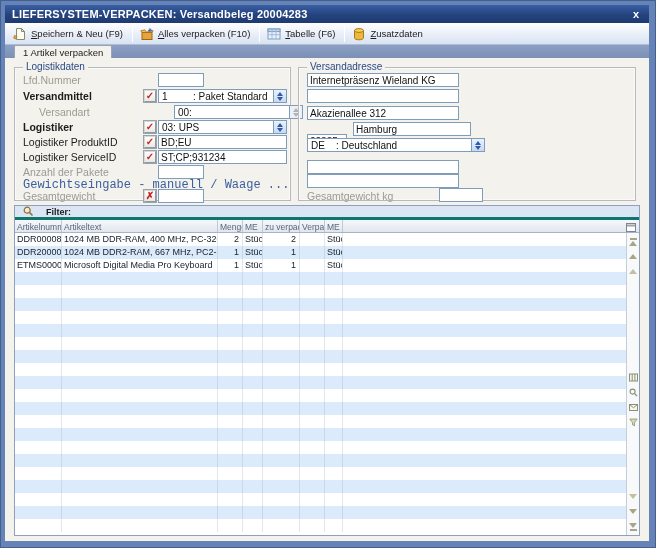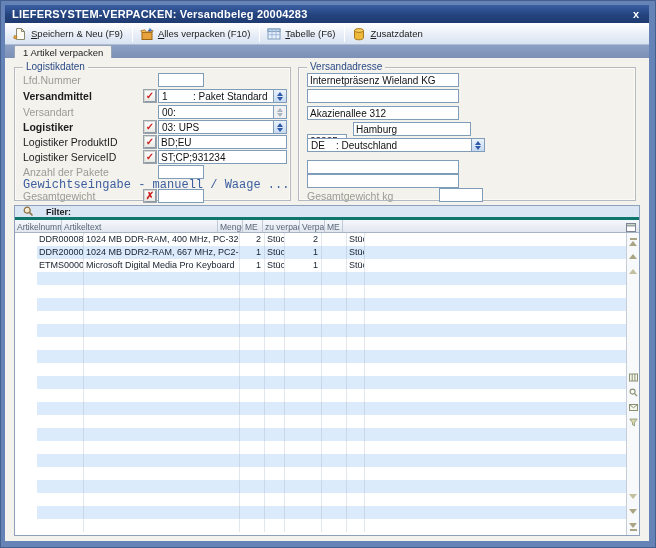--- a/index.html
+++ b/index.html
@@ -72,21 +72,21 @@
           border:1px solid #8fa0bd; background:#fff; display:flex; flex-direction:column; overflow:hidden; }
   .filterbar { height:14px; flex:0 0 14px; background:#dbe6f5; border-bottom:3px solid #0f766e;
                display:flex; align-items:center; padding-left:8px; }
   .filterbar .flabel { margin-left:12px; font-size:9px; font-weight:bold; color:#1a1a1a; }
   .ghead { height:13px; flex:0 0 13px; display:flex;
            background:linear-gradient(#f6f8fb,#e1e6ef); border-bottom:1px solid #a8b4c4; }
   .hc { font-size:8.5px; color:#5a6678; padding:2px 2px 0 2px; overflow:hidden; white-space:nowrap;
         border-right:1px solid #bfc8d6; }
   .gmain { flex:1 1 auto; display:flex; min-height:0; }
   .gbody { flex:1 1 auto; overflow:hidden; }
-  .grow { display:flex; height:13px;margin-left:22px; }
+  .grow { display:flex; height:13px; }
   .grow:nth-child(even) { background:#dcebfb; }
   .gc { font-size:9px; color:#16202e; padding:1px 3px 0 2px; overflow:hidden; white-space:nowrap;
         border-right:1px solid rgba(150,165,190,.28); }
   .c0 { width:47px; }  .c1 { width:156px; } .c2 { width:25px; text-align:right; }
   .c3 { width:20px; }  .c4 { width:37px; text-align:right; } .c5 { width:25px; }
   .c6 { width:18px; }  .c7 { flex:1 1 auto; border-right:none; }
   .corner { margin-left:auto; margin-right:1px; display:flex; align-items:center; border-right:none; }
 
   .gstrip { flex:0 0 13px; width:13px; background:#f7f9fb; border-left:1px solid #c5cdd9;
             position:relative; display:flex; flex-direction:column; align-items:center; padding-top:4px; }
@@ -178,21 +178,21 @@
         <div class="combo" style="position:absolute; left:135px; width:129px;">
           <span class="cval" style="width:34px;">1</span>
           <span class="cdesc">: Paket Standard</span>
           <span class="spin">
                 <i class="t"></i>
                 <i class="b"></i>
               </span>
         </div>
       </div>
 
-      <div class="frow" style="left:8px; top:37px; right:5px;">
+      <div class="frow" style="left:24px; top:37px; right:5px;">
         <span class="lbl dis">Versandart</span>
         <div class="combo" style="position:absolute; left:135px; width:129px;">
           <span class="cval">00:</span>
           <span class="spin dis">
                 <i class="t"></i>
                 <i class="b"></i>
               </span>
         </div>
       </div>
 

